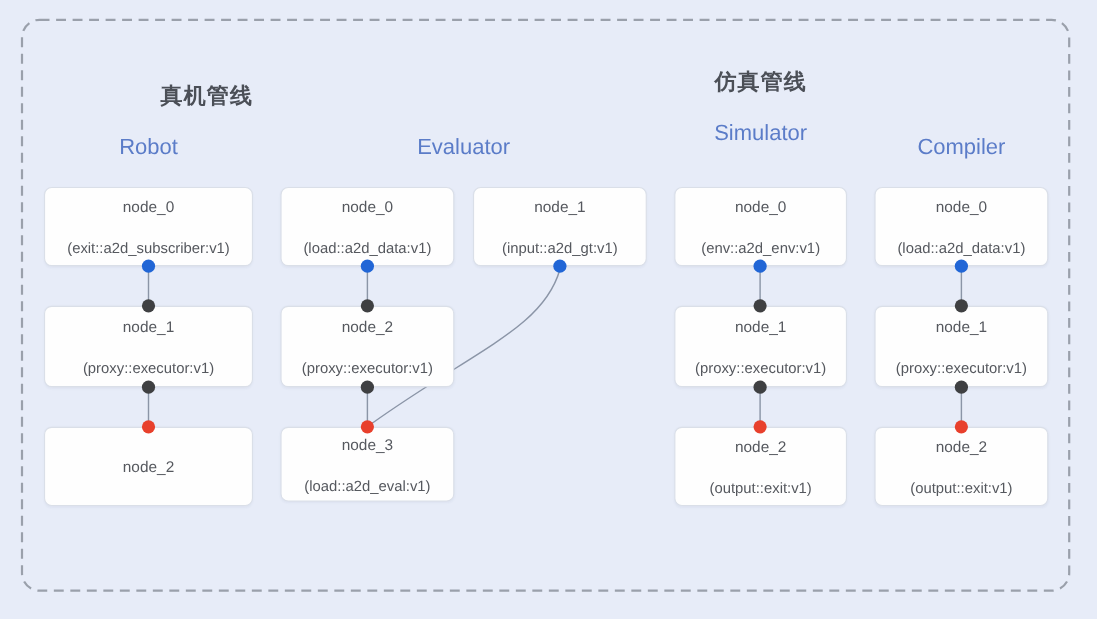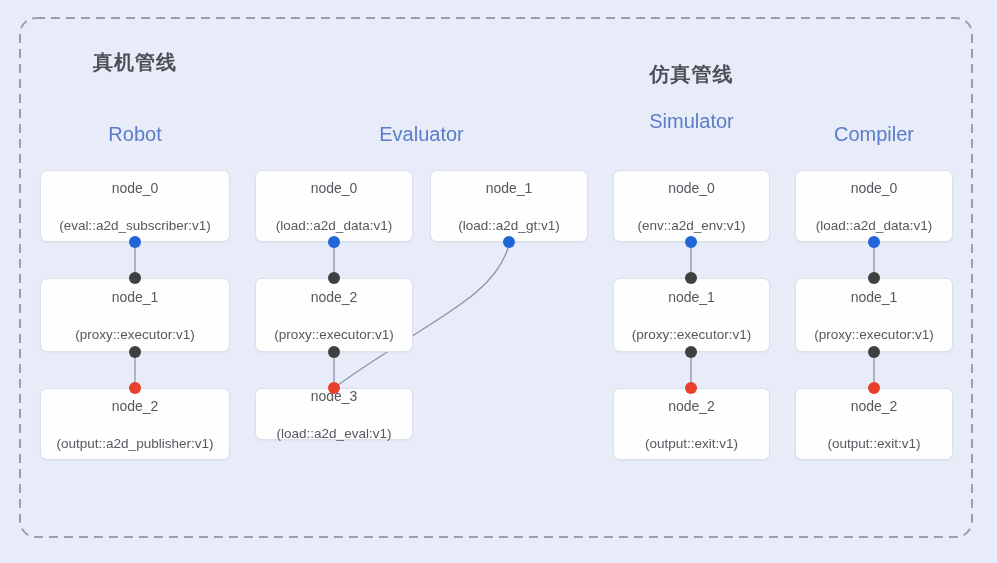--- a/index.html
+++ b/index.html
@@ -103,56 +103,55 @@
     <line x1="334" y1="352" x2="334" y2="388"></line>
     <path d="M 509 245 C 494 298 432 318 338 385"></path>
 
     <line x1="691" y1="242" x2="691" y2="278"></line>
     <line x1="691" y1="352" x2="691" y2="388"></line>
 
     <line x1="874" y1="242" x2="874" y2="278"></line>
     <line x1="874" y1="352" x2="874" y2="388"></line>
   </svg>
 
-  <div class="hdr-cn" style="left:40px; top:49px; width:190px;">真机管线</div>
+  <div class="hdr-cn" style="left:40px; top:74px; width:190px;text-align:right;">真机管线</div>
   <div class="hdr-en" style="left:40px; top:123px; width:190px;">Robot</div>
 
   <div class="hdr-en" style="left:255px; top:123px; width:333px;">Evaluator</div>
 
   <div class="hdr-cn" style="left:613px; top:61px; width:157px;">仿真管线</div>
   <div class="hdr-en" style="left:613px; top:110px; width:157px;">Simulator</div>
 
   <div class="hdr-en" style="left:795px; top:123px; width:158px;">Compiler</div>
 
   <div class="node" style="left:40px; top:170px; width:190px; height:72px;">
     <div class="node-title">node_0</div>
-    <div class="node-sub">(eval::a2d_subscriber:v1)</div>
+    <div class="node-sub">(exit::a2d_subscriber:v1)</div>
   </div>
   <div class="node" style="left:40px; top:278px; width:190px; height:74px;">
     <div class="node-title">node_1</div>
     <div class="node-sub">(proxy::executor:v1)</div>
   </div>
   <div class="node" style="left:40px; top:388px; width:190px; height:72px;">
     <div class="node-title">node_2</div>
-    <div class="node-sub">(output::a2d_publisher:v1)</div>
   </div>
 
   <div class="node" style="left:255px; top:170px; width:158px; height:72px;">
     <div class="node-title">node_0</div>
     <div class="node-sub">(load::a2d_data:v1)</div>
   </div>
   <div class="node" style="left:430px; top:170px; width:158px; height:72px;">
     <div class="node-title">node_1</div>
-    <div class="node-sub">(load::a2d_gt:v1)</div>
+    <div class="node-sub">(input::a2d_gt:v1)</div>
   </div>
   <div class="node" style="left:255px; top:278px; width:158px; height:74px;">
     <div class="node-title">node_2</div>
     <div class="node-sub">(proxy::executor:v1)</div>
   </div>
-  <div class="node" style="left:255px; top:388px; width:158px; height:52px;">
+  <div class="node" style="left:255px; top:388px; width:158px; height:68px;">
     <div class="node-title">node_3</div>
     <div class="node-sub">(load::a2d_eval:v1)</div>
   </div>
 
   <div class="node" style="left:613px; top:170px; width:157px; height:72px;">
     <div class="node-title">node_0</div>
     <div class="node-sub">(env::a2d_env:v1)</div>
   </div>
   <div class="node" style="left:613px; top:278px; width:157px; height:74px;">
     <div class="node-title">node_1</div>

